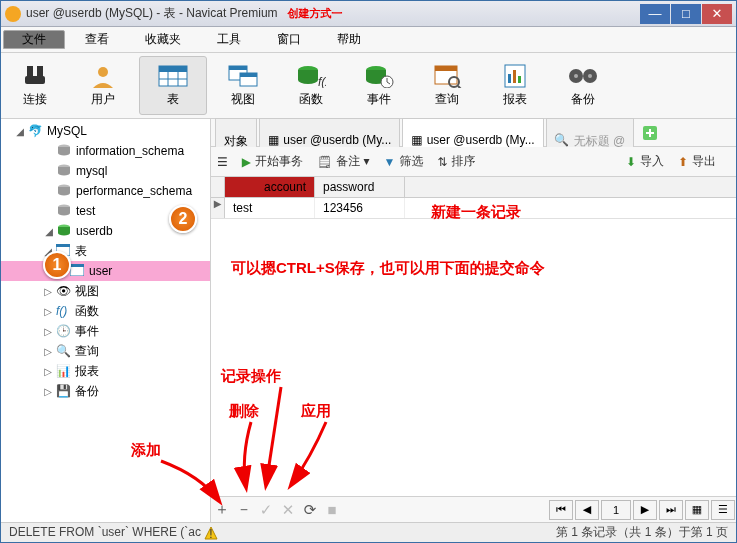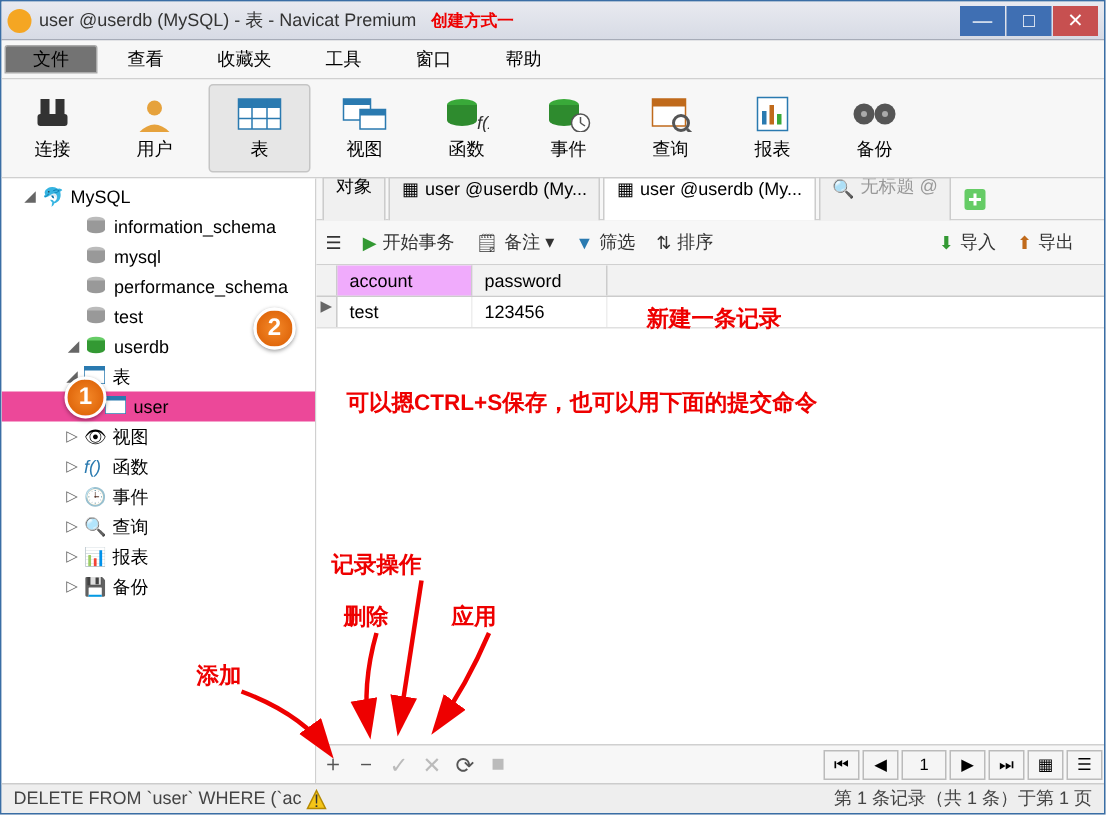--- a/index.html
+++ b/index.html
@@ -19,35 +19,35 @@
   .rbtn{width:68px;display:flex;flex-direction:column;align-items:center;justify-content:center;cursor:pointer;}
   .rbtn.sel{background:#e6e6e6;border:1px solid #c5c5c5;border-radius:3px;margin:3px 2px;padding:2px 0;}
   .rbtn .ico{width:30px;height:26px;display:flex;align-items:center;justify-content:center;}
   .rbtn .lbl{margin-top:2px;}
   svg{display:block;}
   .content{display:flex;height:calc(100% - 26px - 26px - 66px - 20px);}
   .tree{width:210px;background:#fff;border-right:1px solid #d0d0d0;overflow:auto;padding-top:2px;}
   .tnode{display:flex;align-items:center;height:20px;cursor:pointer;}
   .tnode .exp{width:10px;text-align:center;color:#666;font-size:10px;}
   .tnode .tico{width:16px;height:14px;margin:0 3px;}
-  .tnode.sel{background:#ec4899;}
+  .tnode.sel{background:#f9a8d4;}
   .indent1{padding-left:14px;} .indent2{padding-left:43px;} .indent3{padding-left:42px;} .indent4{padding-left:56px;}
   .right{flex:1;display:flex;flex-direction:column;background:#f7f7f7;}
   .tabs{height:28px;display:flex;align-items:center;border-bottom:1px solid #d0d0d0;padding-left:4px;}
-  .tab{height:24px;display:flex;align-items:flex-end;padding:14px 8px;background:#f0f0f0;border:1px solid #ccc;margin-right:2px;border-bottom:none;cursor:pointer;max-width:160px;overflow:hidden;white-space:nowrap;}
+  .tab{height:24px;display:flex;align-items:flex-start;padding:14px 8px;background:#f0f0f0;border:1px solid #ccc;margin-right:2px;border-bottom:none;cursor:pointer;max-width:160px;overflow:hidden;white-space:nowrap;}
   .tab.active{background:#fff;}
   .tab .tico{margin-right:4px;}
   .newtab{width:20px;height:20px;display:flex;align-items:center;justify-content:center;margin-left:4px;}
   .toolbar2{height:30px;display:flex;align-items:center;border-bottom:1px solid #d0d0d0;padding:0 6px;background:#f7f7f7;}
   .tbtn{display:flex;align-items:center;margin-right:14px;cursor:pointer;color:#333;}
   .tbtn .tbico{margin-right:4px;}
   .grid{flex:1;background:#fff;position:relative;}
   .ghead{display:flex;background:#f2f2f2;border-bottom:1px solid #ccc;}
   .ghead .col{padding:3px 8px;border-right:1px solid #ccc;background:#f2f2f2;flex:0 0 90px;}
-  .ghead .col.sel{background:#f0abfc;}
+  .ghead .col.sel{background:#b91c1c;text-align:right;}
   .grow{display:flex;border-bottom:1px solid #e0e0e0;}
   .grow .rowhdr{width:14px;background:#f2f2f2;border-right:1px solid #ccc;color:#666;text-align:center;font-size:10px;}
   .grow .cell{padding:3px 8px;border-right:1px solid #eee;flex:0 0 90px;}
   .annot{position:absolute;color:#e00;font-size:15px;font-weight:bold;pointer-events:none;}
   .footer{height:26px;background:#f7f7f7;border-top:1px solid #d0d0d0;display:flex;align-items:center;}
   .recbtn{width:22px;height:22px;display:flex;align-items:center;justify-content:center;color:#555;font-size:15px;cursor:pointer;}
   .recbtn.dis{color:#bbb;}
   .navbtns{margin-left:auto;display:flex;align-items:center;}
   .navbtn{width:24px;height:20px;border:1px solid #bbb;background:#f5f5f5;display:flex;align-items:center;justify-content:center;margin:0 1px;font-size:11px;cursor:pointer;}
   .statusbar{height:20px;background:#eee;display:flex;align-items:center;padding:0 8px;border-top:1px solid #ccc;color:#444;}

